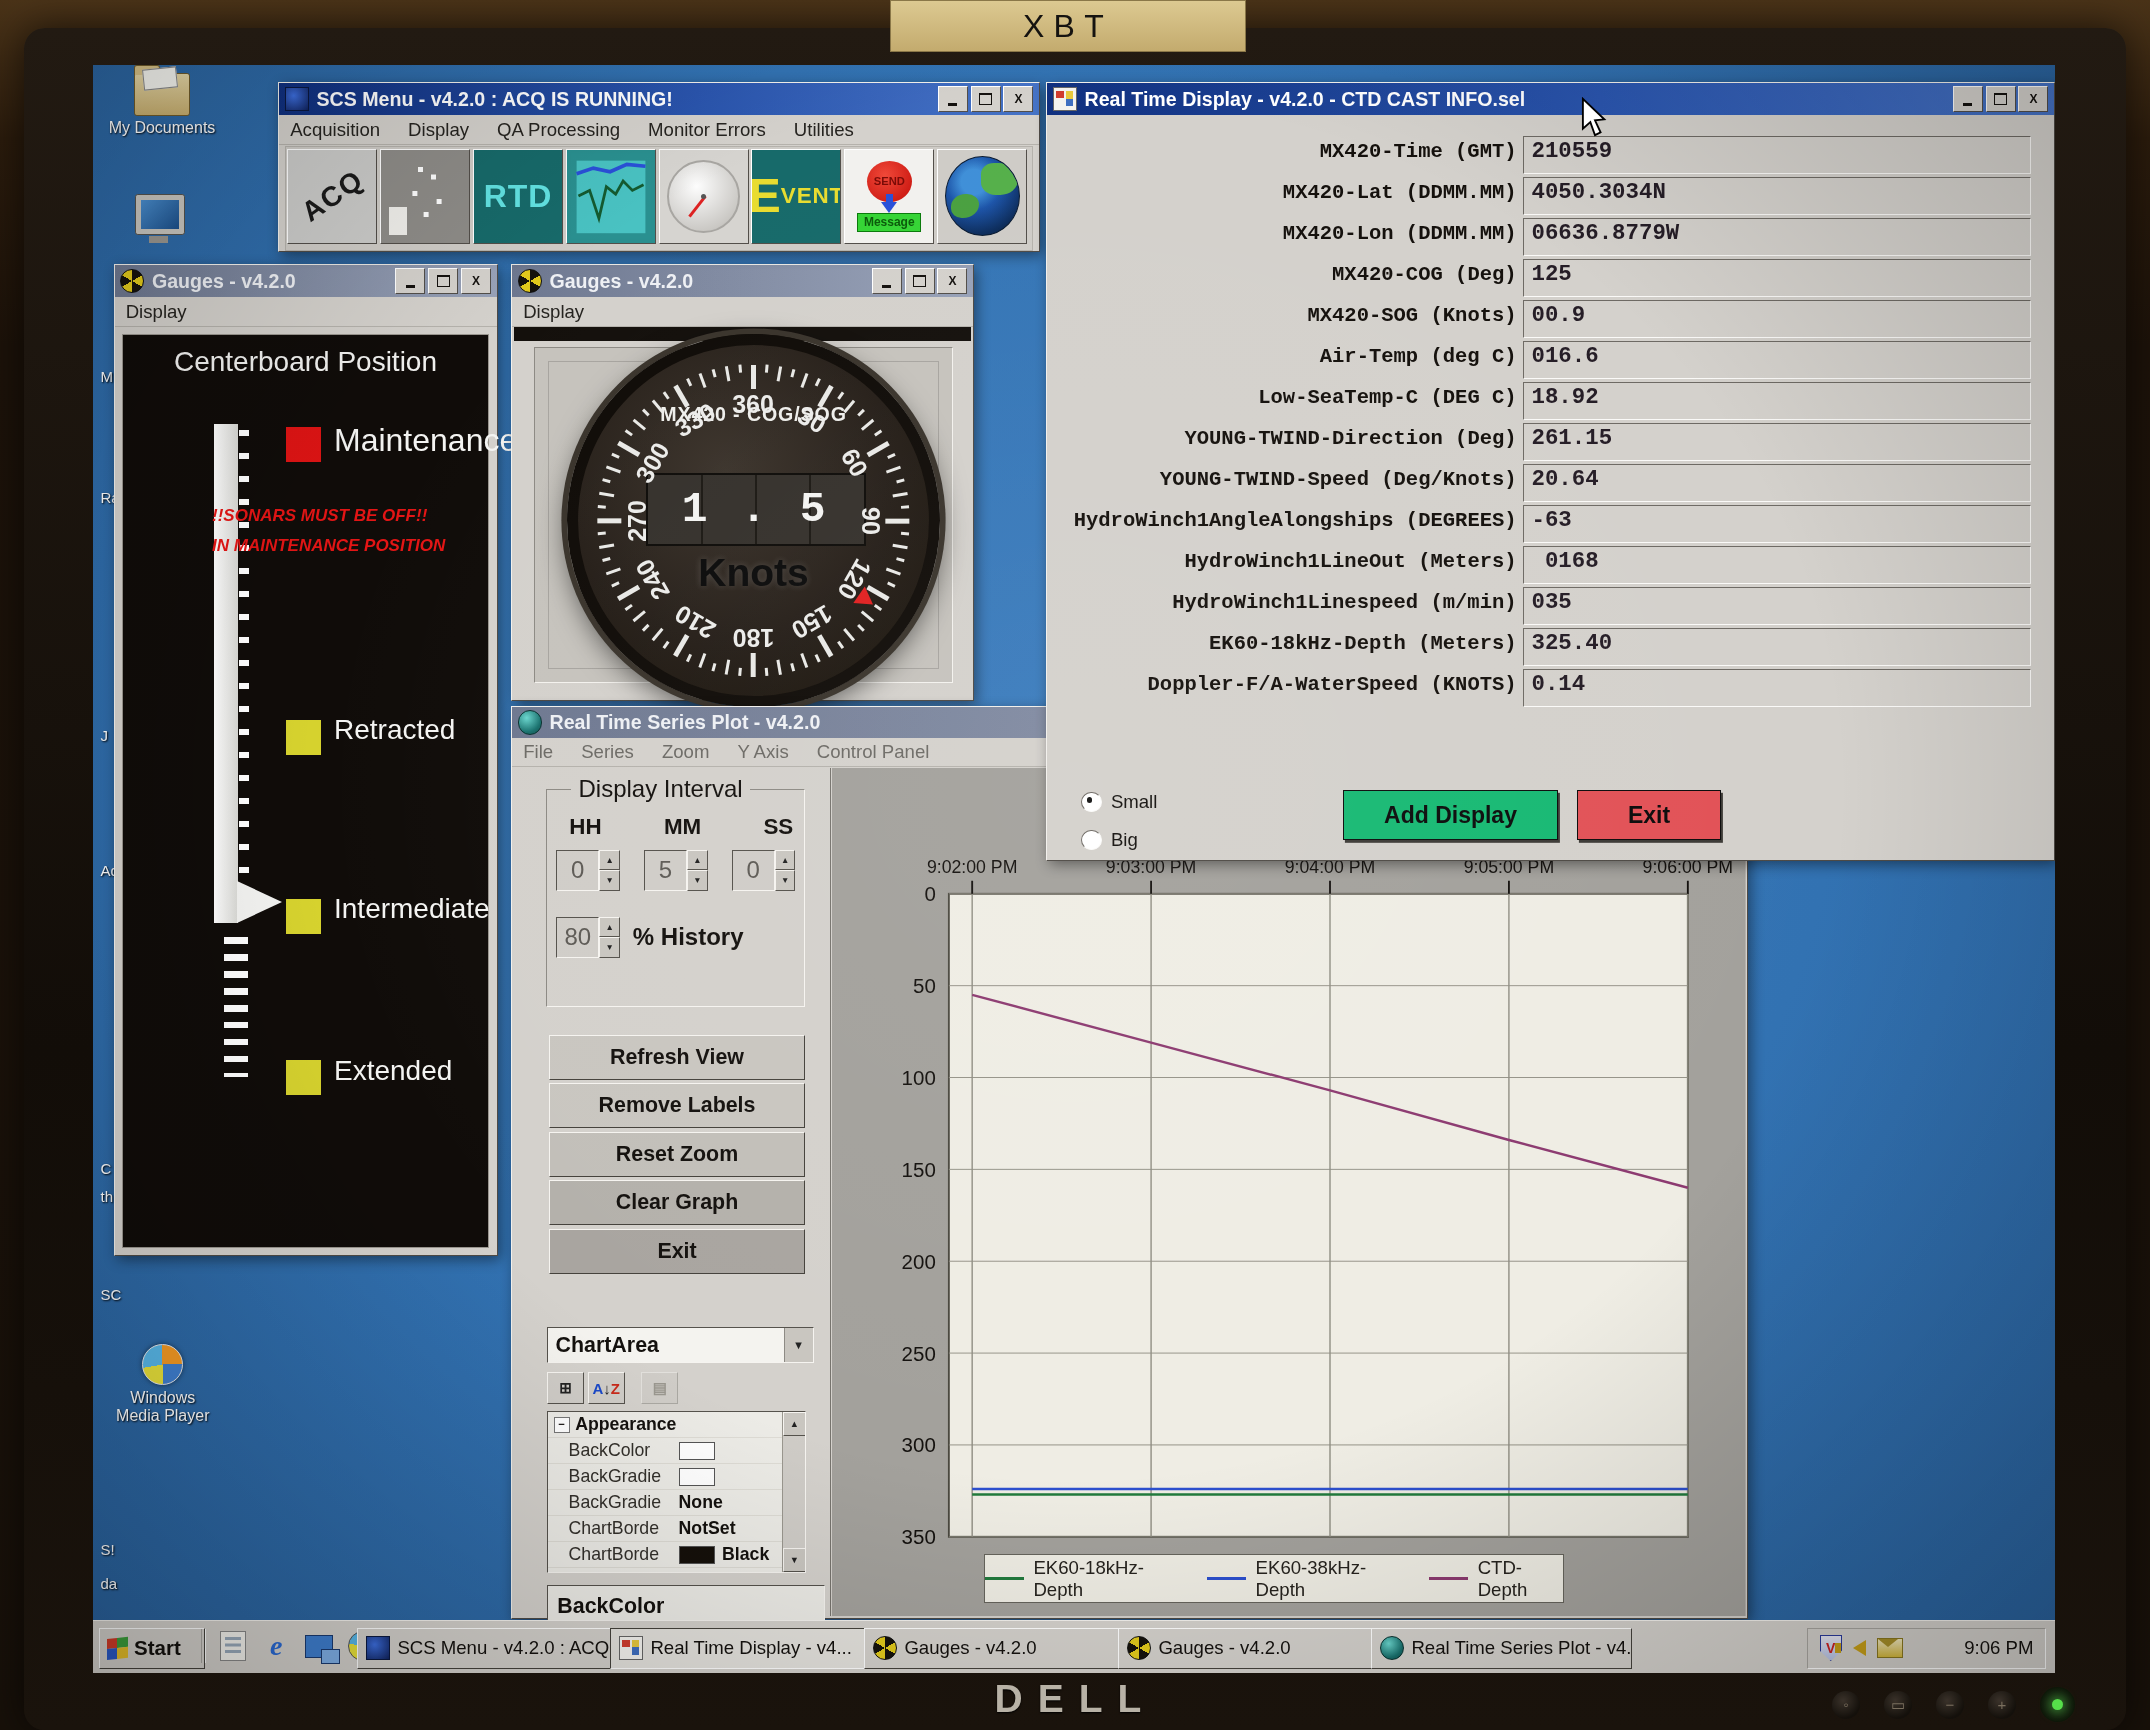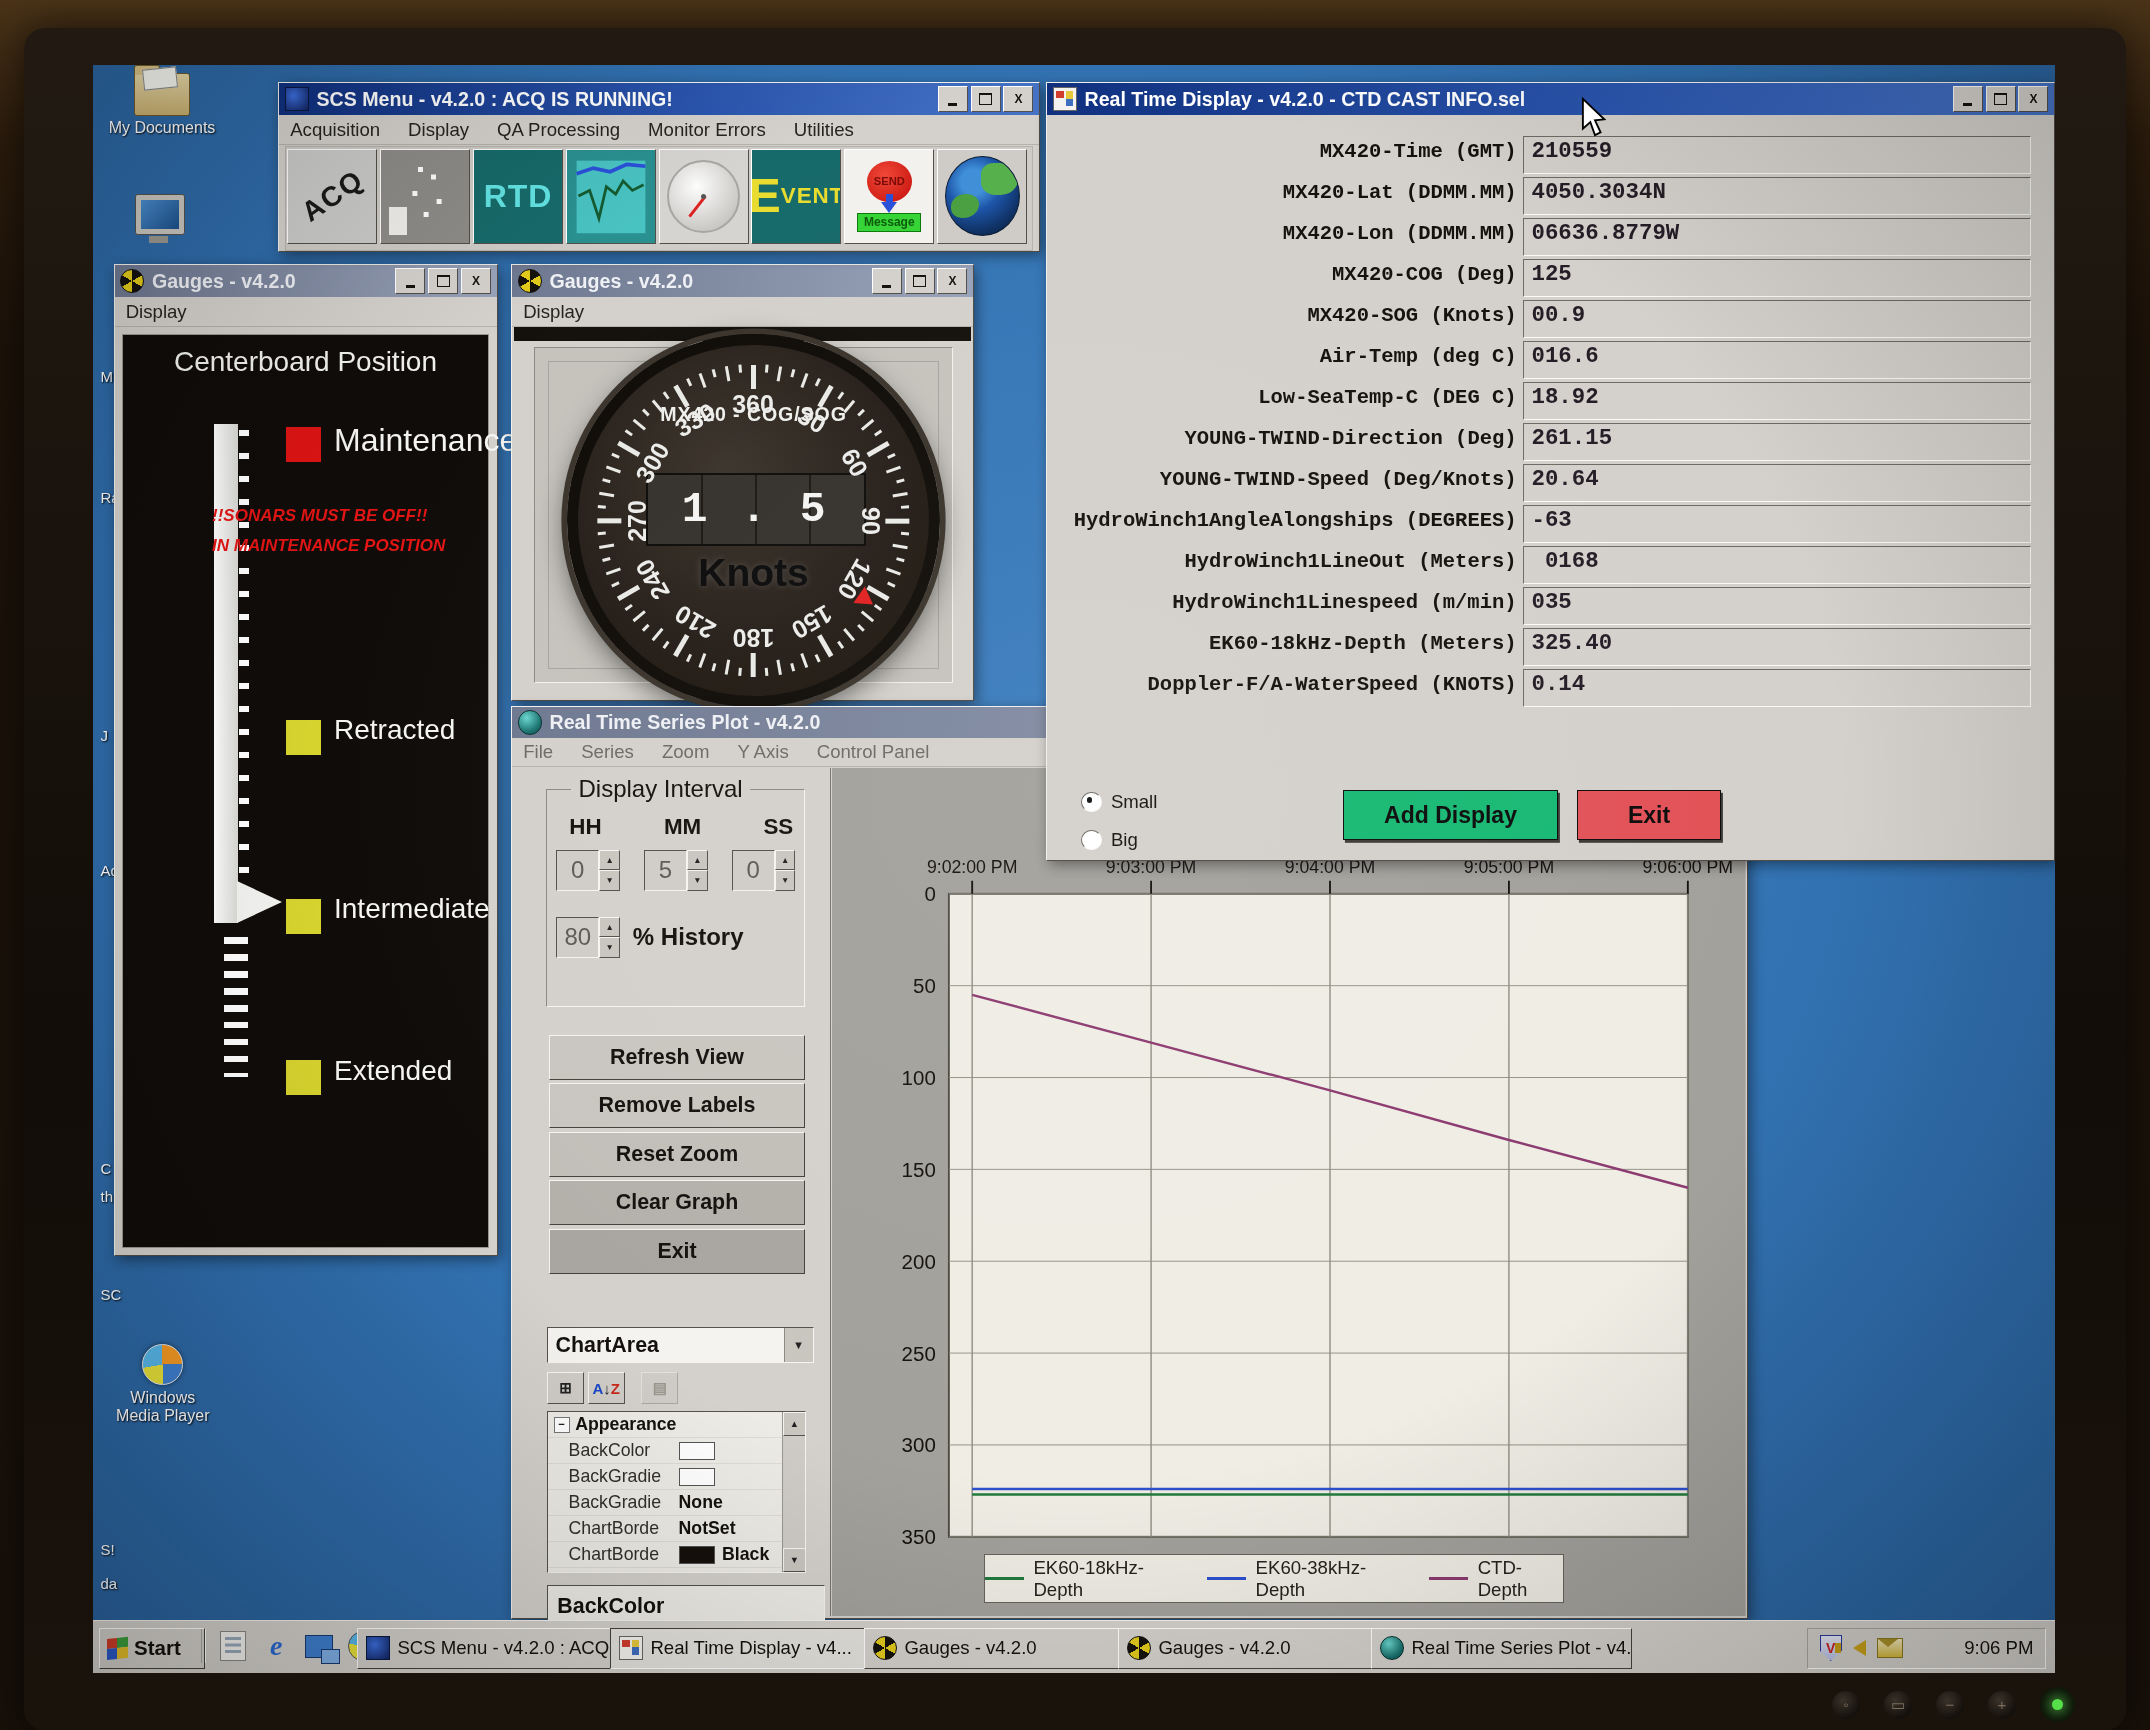--- a/index.html
+++ b/index.html
@@ -162,20 +162,23 @@
   .tr-mail:before{content:"";position:absolute;left:0;top:0;border-left:10.3px solid transparent;border-right:10.3px solid transparent;border-top:8.4px solid #a89028;}
   #clock{margin-left:auto;font-size:18.6px;color:#14110e;}
   
   #cursor{position:absolute;z-index:99;}
 </style>
 </head>
 <body>
 
 <div id="stage">
   <div class="bezel"></div>
+  <div class="sticky">
+      <span>XBT</span>
+    </div>
 
   <div class="screen">
 
     <div class="dicon" style="left:13px;top:7.5px;width:112px;">
       <div class="folder">
           <div class="paper"></div>
         </div>
       <div class="lbl">My Documents</div>
     </div>
     <div class="dicon" style="left:20.5px;top:129px;width:93px;">
@@ -699,20 +702,21 @@
       </div>
     </div>
 
     <div class="vignette"></div>
 
     <svg id="cursor" style="left:1488px;top:32px;" width="28" height="41" viewBox="0 0 30 44">
       <polygon points="2,2 2,34 10,27 15,41 21,38 15,25 25,24" fill="#fff" stroke="#000" stroke-width="2"></polygon>
     </svg>
   </div>
 
+  <div class="brand"><span>DELL</span></div>
   <div class="mon-controls">
     <div class="mbtn">◦</div>
     <div class="mbtn">▭</div>
     <div class="mbtn">−</div>
     <div class="mbtn">+</div>
     <div class="mbtn power">
         <div class="pw-dot"></div>
       </div>
   </div>
 </div>

